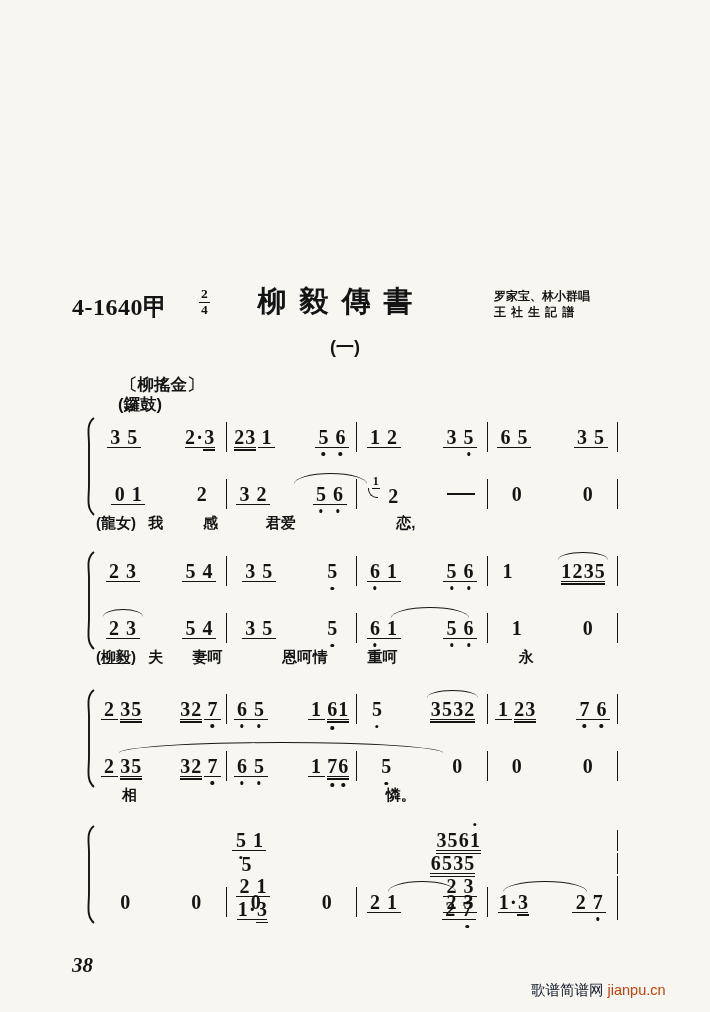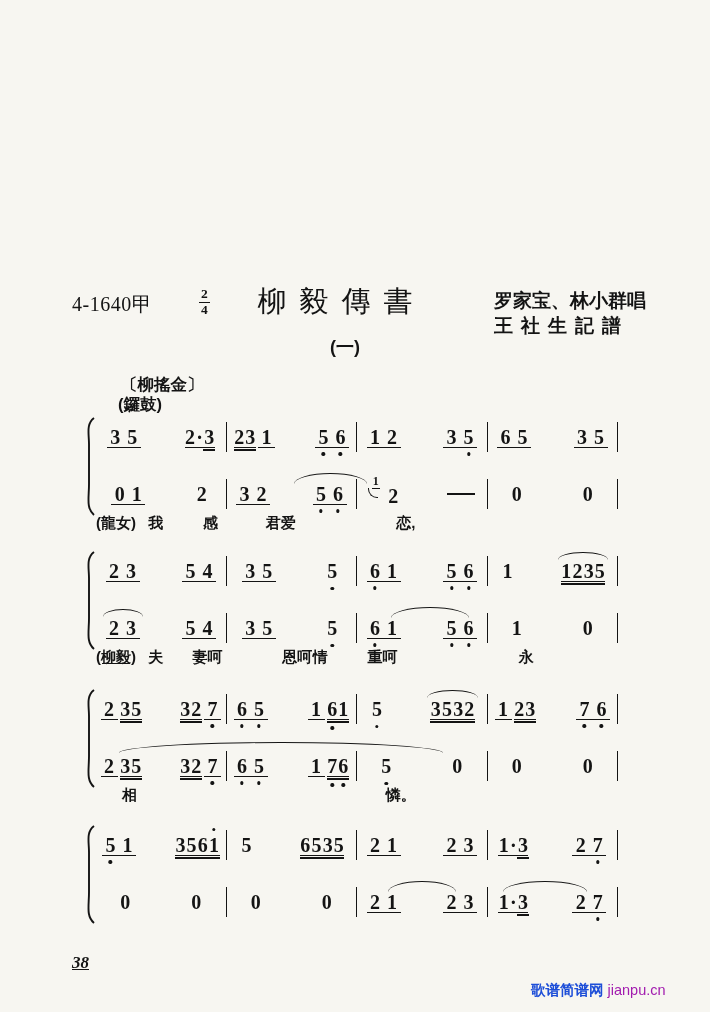--- a/index.html
+++ b/index.html
@@ -1,35 +1,35 @@
 <!DOCTYPE html>
 <html><head>
 <meta charset="utf-8">
 <style>
   html,body{margin:0;padding:0;background:#d8d6d0;}
   .page{position:relative;width:710px;height:1012px;background:#f7f6f1;overflow:hidden;
         font-family:"Liberation Sans",sans-serif;color:#141414;}
   
   .catalog{position:absolute;left:72px;top:291px;font-family:"Liberation Serif",serif;
-           font-size:20px;font-weight:400;letter-spacing:.5px;}
+           font-size:24px;font-weight:700;letter-spacing:.5px;}
   .timesig{position:absolute;left:199px;top:287px;display:inline-flex;flex-direction:column;
            align-items:center;font-family:"Liberation Serif",serif;font-weight:700;font-size:13.5px;line-height:1.1;}
   .timesig .num{border-bottom:1.6px solid #141414;padding:0 2px;}
   .title{position:absolute;left:0;right:40px;top:282px;margin:0;text-align:center;
-         font-size:29px;font-weight:400;letter-spacing:13px;text-indent:13px;}
-  .credits{position:absolute;left:494px;top:289px;font-size:19px;font-weight:700;line-height:1.3;white-space:nowrap;}
+         font-size:29px;font-weight:700;letter-spacing:13px;text-indent:13px;}
+  .credits{position:absolute;left:494px;top:289px;font-size:12px;font-weight:700;line-height:1.3;white-space:nowrap;}
   .credits .justify{letter-spacing:.42em;}
   .section{position:absolute;left:0;right:20px;top:335px;text-align:center;font-size:18px;font-weight:700;}
   .tune{position:absolute;left:121px;top:374px;font-size:16.5px;font-weight:700;}
   .perc{position:absolute;left:118px;top:394px;font-size:16.5px;font-weight:700;text-align:right;}
   .pageno{position:absolute;left:72px;top:953px;font-family:"Liberation Serif",serif;
-          font-style:italic;font-weight:700;font-size:17px;text-decoration:underline;}
+          font-style:italic;font-weight:700;font-size:21px;}
   .watermark{position:absolute;left:531px;top:981px;font-size:14.5px;white-space:nowrap;}
-  .wm-site{color:#1d4ed8;font-weight:bold;}
-  .wm-domain{color:#a21caf;margin-top:13px;}
+  .wm-site{color:#0f172a;}
+  .wm-domain{color:#c2410c;margin-top:13px;}
   
   #score{position:absolute;left:96px;top:0;width:522px;}
   .system{position:absolute;left:0;width:100%;height:126px;}
   .brace{position:absolute;left:-15px;top:-4px;}
   .nrow{position:absolute;left:0;right:0;height:34px;display:flex;
         font-family:"Liberation Serif",serif;font-weight:700;font-size:20px;line-height:1;}
   .measure{flex:1;display:flex;justify-content:space-evenly;align-items:center;
            border-right:1.7px solid #141414;height:30px;margin-top:2px;gap:32px;}
   .beat{display:inline-flex;align-items:baseline;}
   .grp{display:inline-block;position:relative;padding:0 1px;}
@@ -326,21 +326,21 @@
         </div>
         <div class="lyrics" style="top: 94px;">
           <span class="lyric" style="left: 5%;">相</span>
           <span class="lyric" style="left: 55.5%;">憐。</span>
         </div>
       </div>
       <div class="system" style="top: 828px;">
         <svg width="16" height="102" class="brace">
           <path d="M13,2 C5,8 8,18 8,28 L8,68 C8,82 5,92 13,99" stroke="#141414" stroke-width="1.9" fill="none"></path>
         </svg>
-        <div class="nrow" style="top: 0px; position: absolute;">
+        <div class="nrow" style="top: 0px; position: absolute; flex-direction: column;">
           <div class="measure">
             <span class="beat">
               <span class="grp u1 wide"><span class="nums"><span class="n">5<i class="db"></i></span><span class="n">1</span></span></span>
             </span>
             <span class="beat">
               <span class="grp u2 tight"><span class="nums"><span class="n">3</span><span class="n">5</span><span class="n">6</span><span class="n">1<i class="da"></i></span></span></span>
             </span>
           </div>
           <div class="measure">
             <span class="beat">

